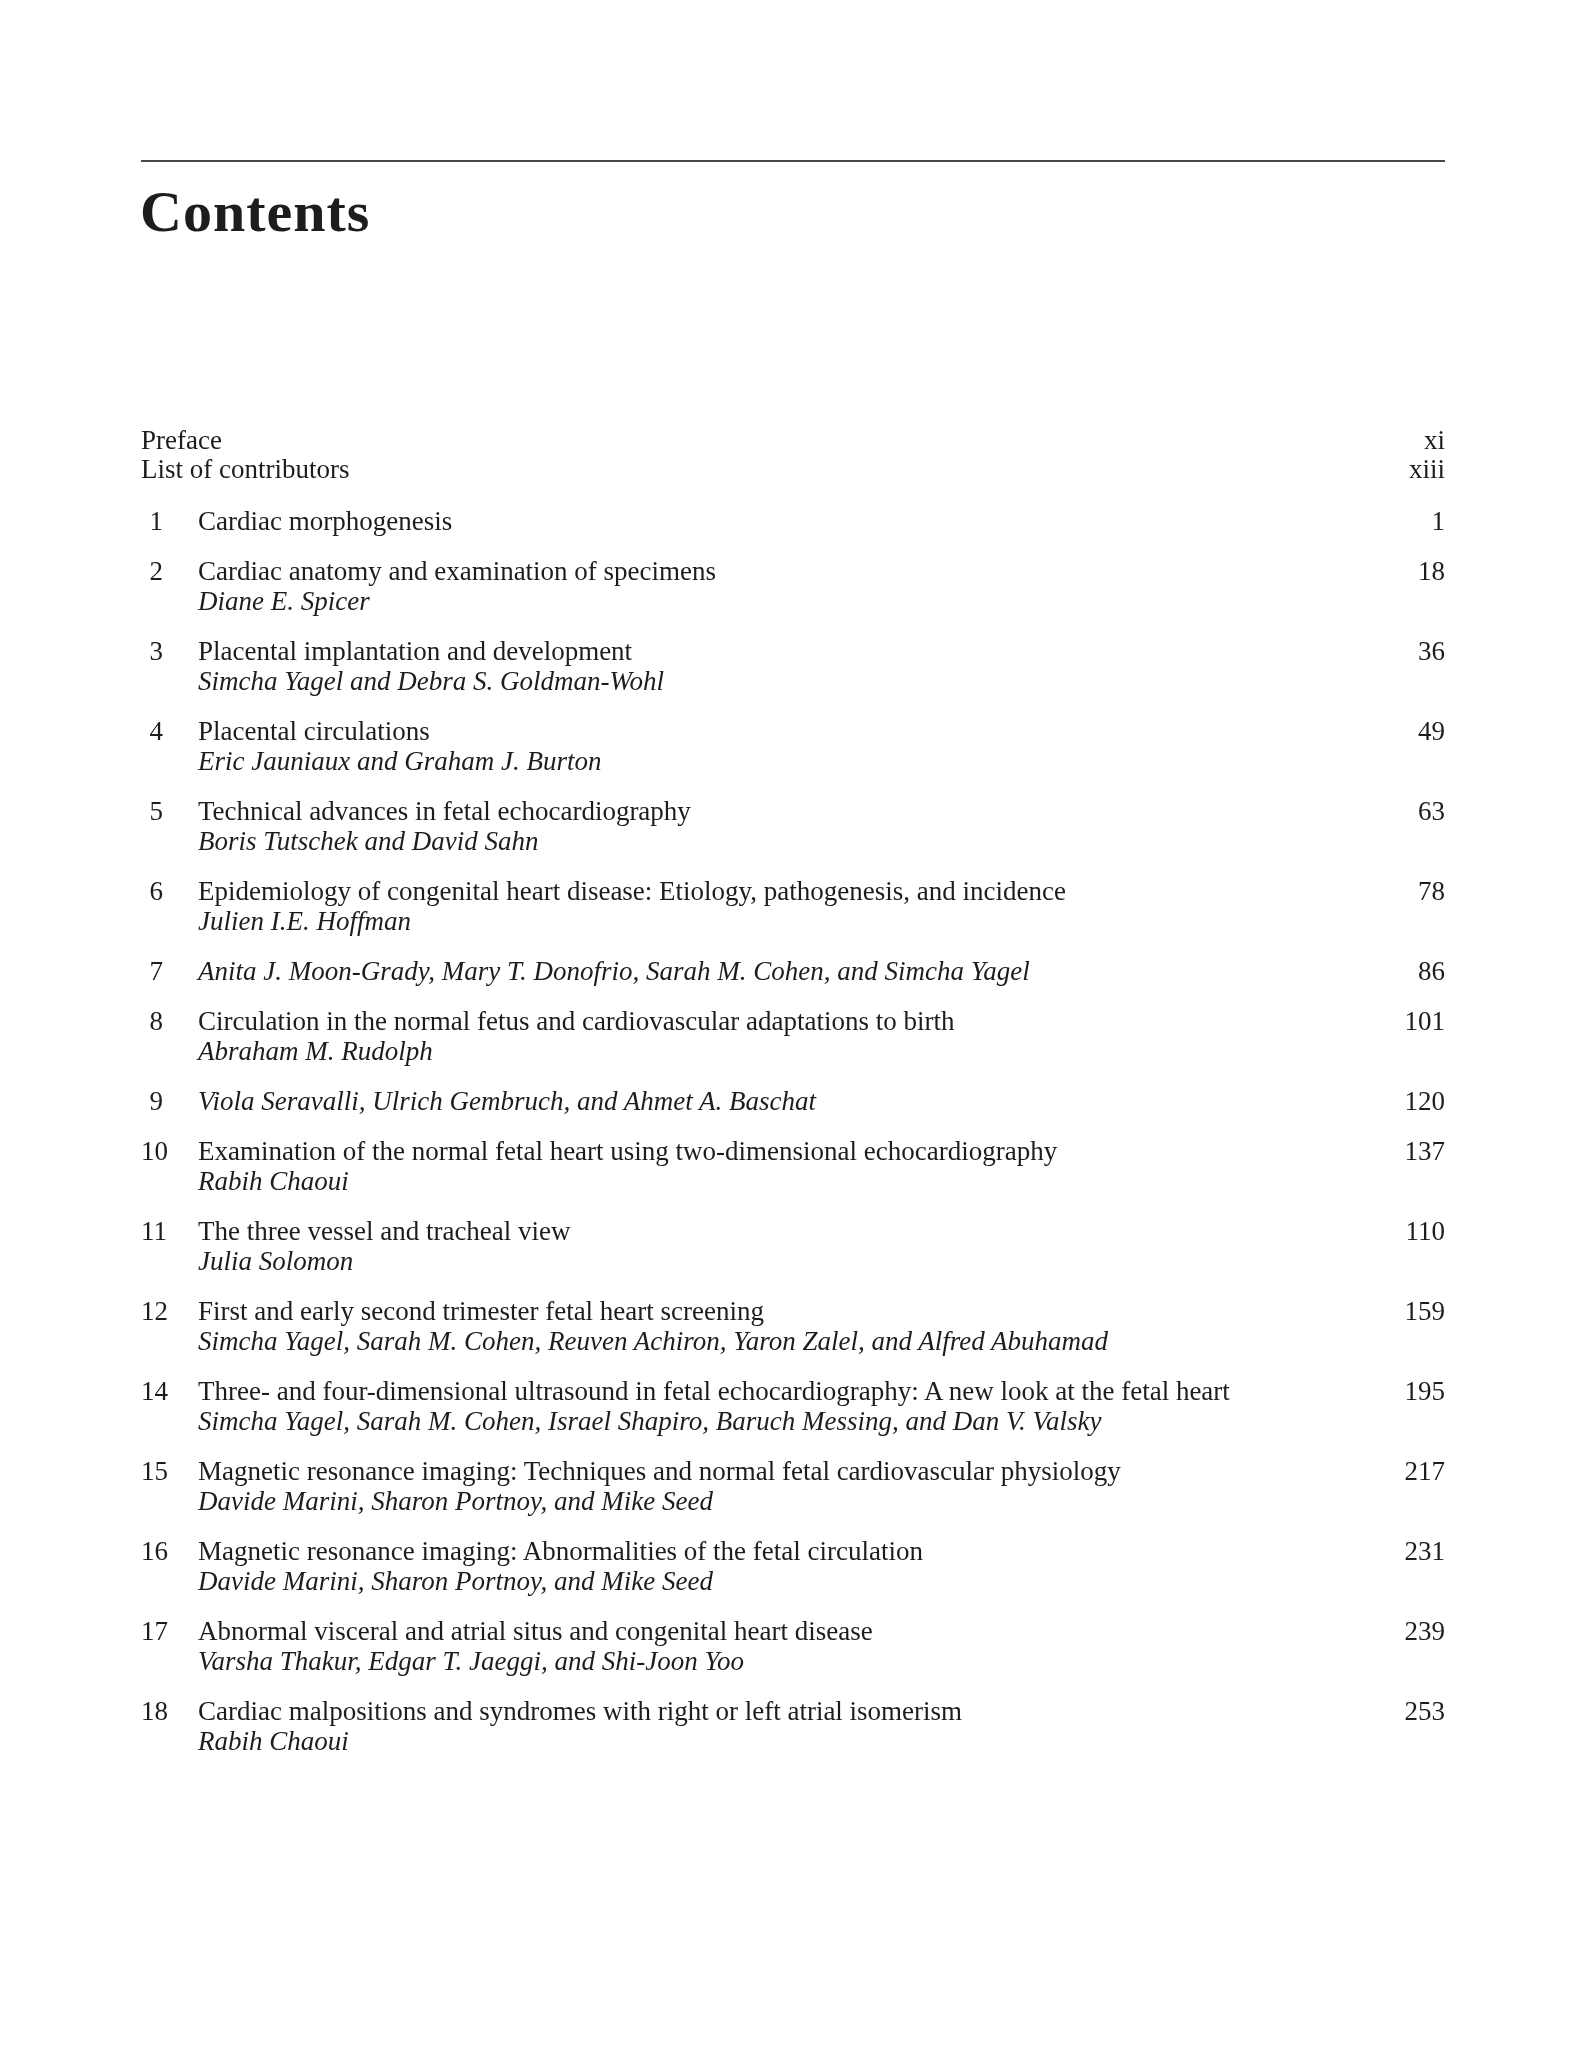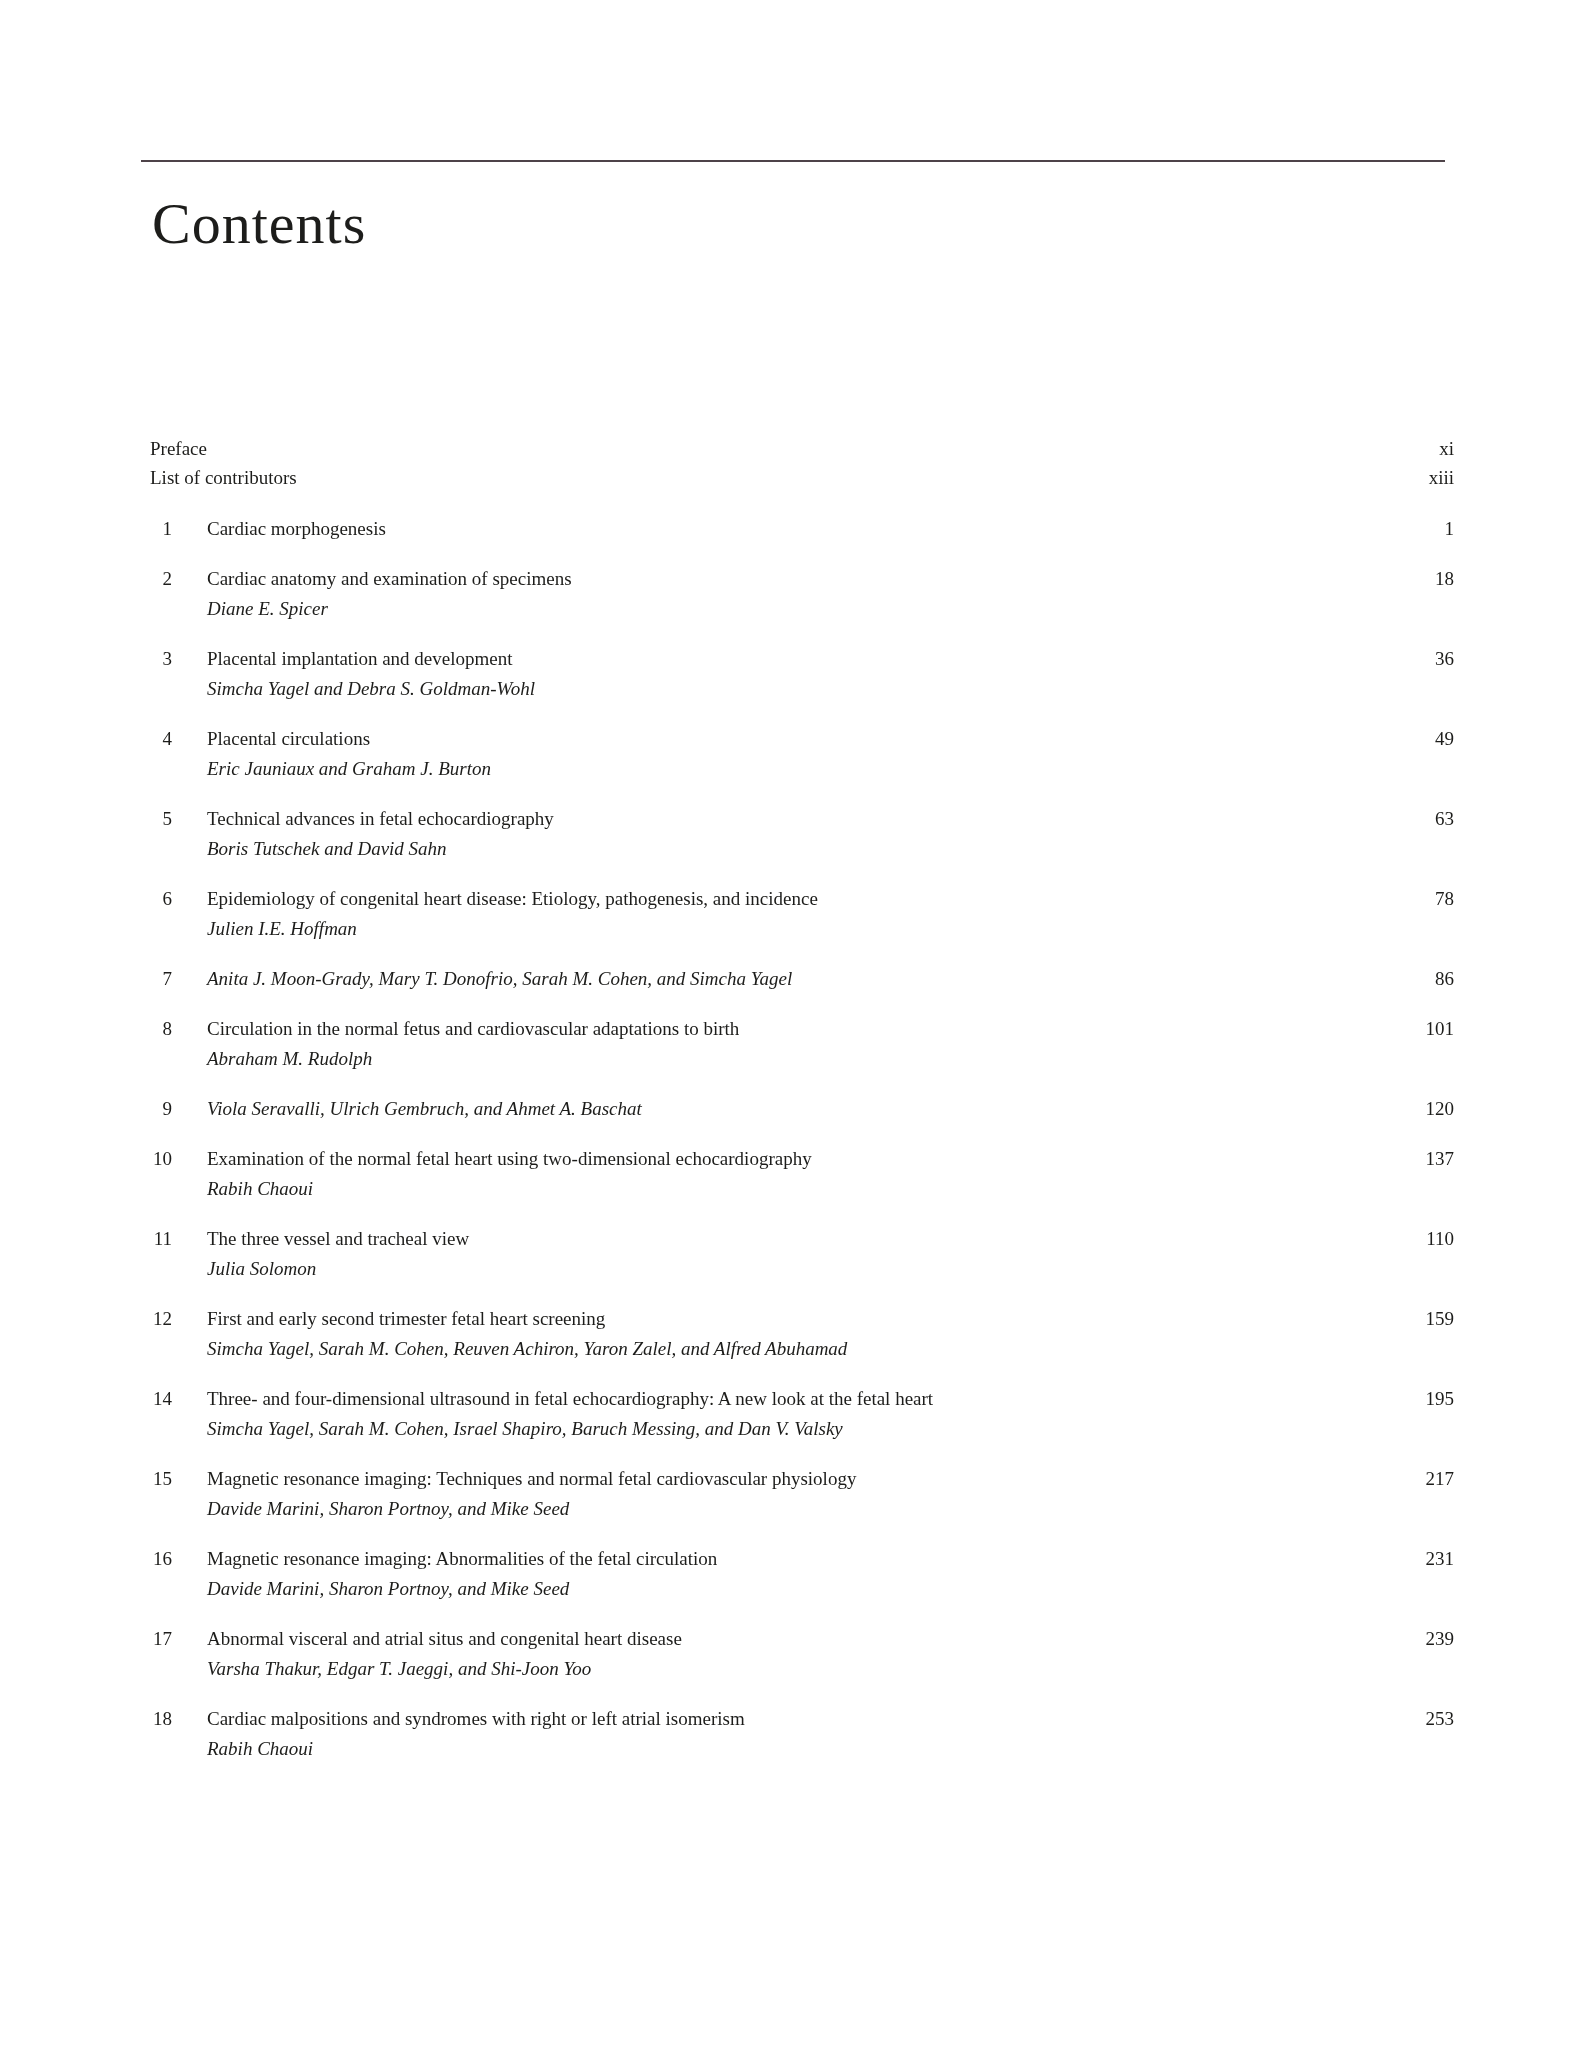--- a/index.html
+++ b/index.html
@@ -23,34 +23,33 @@
     left: 141px;
     top: 160px;
     width: 1304px;
     height: 2px;
     background: var(--rule);
   }
   .page-title {
     position: absolute;
     left: 140px;
     top: 183px;
-    margin: 12px;
+    margin: 0;
     font-size: 58px;
-    font-weight: 400;
+    font-weight: 700;
     line-height: 1;
     letter-spacing: 1px;
     color: var(--text);
   }
   .toc {
     position: absolute;
-    left: 150px;
+    left: 141px;
     top: 426px;
     width: 1304px;
-    font-size: 19px;
-    margin-top: 8px;
+    font-size: 27px;
   }
   .fm-row {
     display: flex;
     justify-content: space-between;
     line-height: 29px;
   }
   .entries {
     margin-top: 22px;
   }
   .entry {

